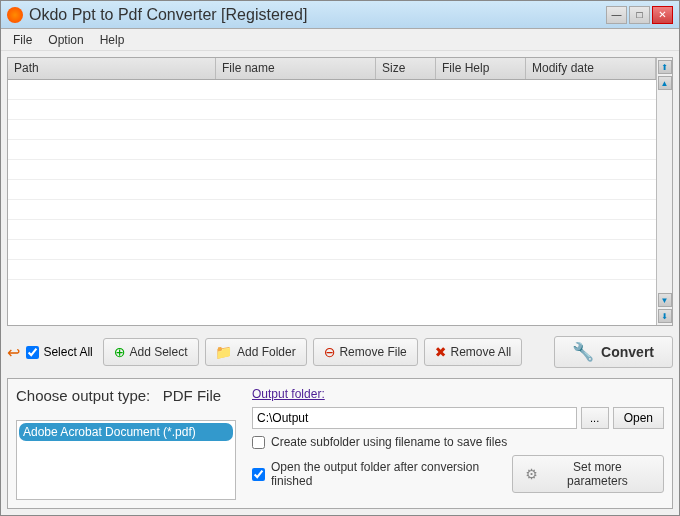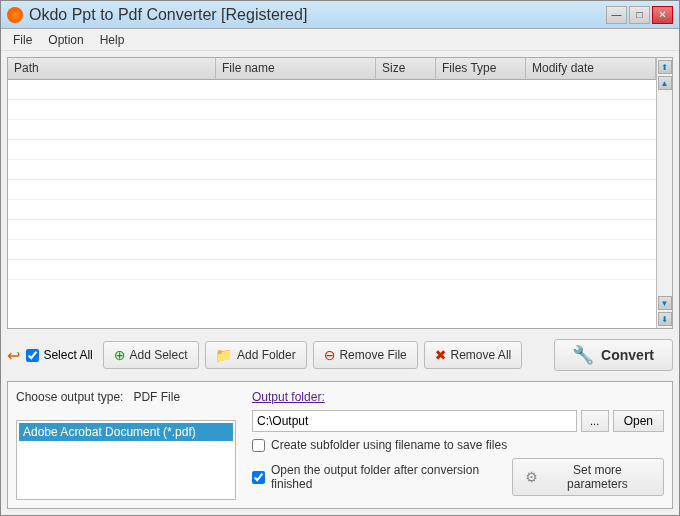--- a/index.html
+++ b/index.html
@@ -239,21 +239,21 @@
     }
 
     .output-type-section {
       display: flex;
       flex-direction: column;
       gap: 4px;
       min-width: 220px;
     }
 
     .output-type-label {
-      font-size: 12px;
+      font-size: 15px;
       color: #333;
       margin-bottom: 12px;
     }
 
     .output-type-list {
       border: 1px solid #bbb;
       background: white;
       height: 80px;
       overflow-y: auto;
       padding: 2px;
@@ -261,20 +261,21 @@
 
     .output-type-item {
       padding: 2px 4px;
       cursor: pointer;
       font-size: 12px;
     }
 
     .output-type-item.selected {
       background: #3399cc;
       color: white;
+      border-radius: 7px;
     }
 
     .output-folder-section {
       flex: 1;
       display: flex;
       flex-direction: column;
       gap: 6px;
     }
 
     .output-folder-label {
@@ -364,21 +365,21 @@
   </div>
 
   <div class="main-content">
 
     <div class="table-area">
       <div class="table-container">
         <div class="table-header">
           <div class="table-header-cell col-path">Path</div>
           <div class="table-header-cell col-filename">File name</div>
           <div class="table-header-cell col-size">Size</div>
-          <div class="table-header-cell col-filetype">Files Type</div>
+          <div class="table-header-cell col-filetype">File Help</div>
           <div class="table-header-cell col-modifydate">Modify date</div>
         </div>
         <div class="table-body">
 
           <div class="table-row-empty"></div>
           <div class="table-row-empty"></div>
           <div class="table-row-empty"></div>
           <div class="table-row-empty"></div>
           <div class="table-row-empty"></div>
           <div class="table-row-empty"></div>

